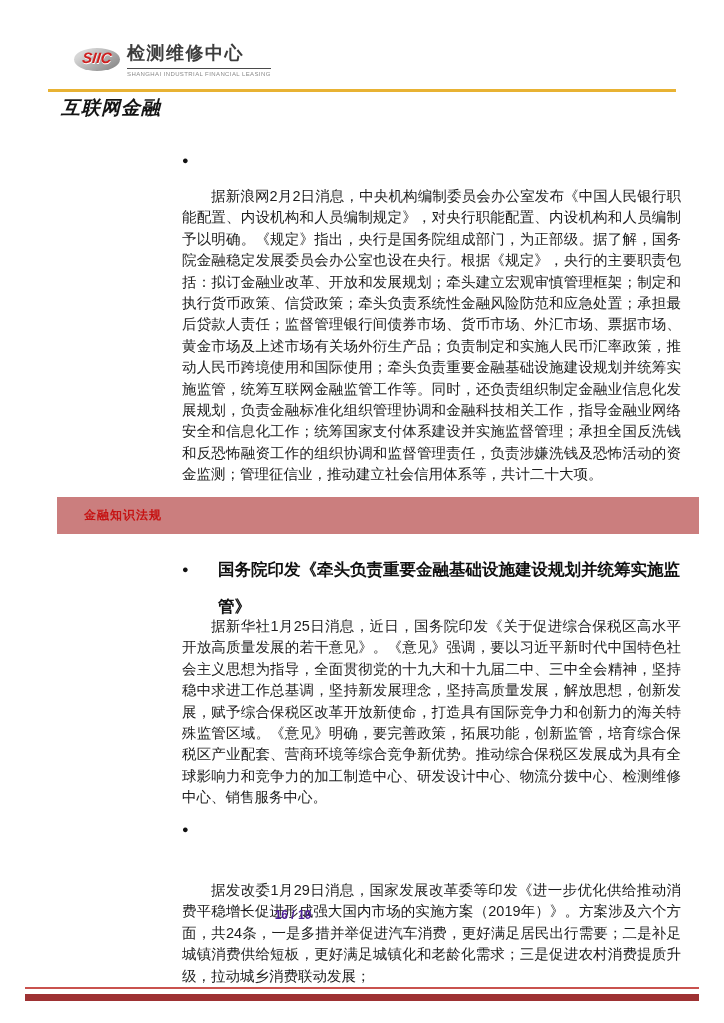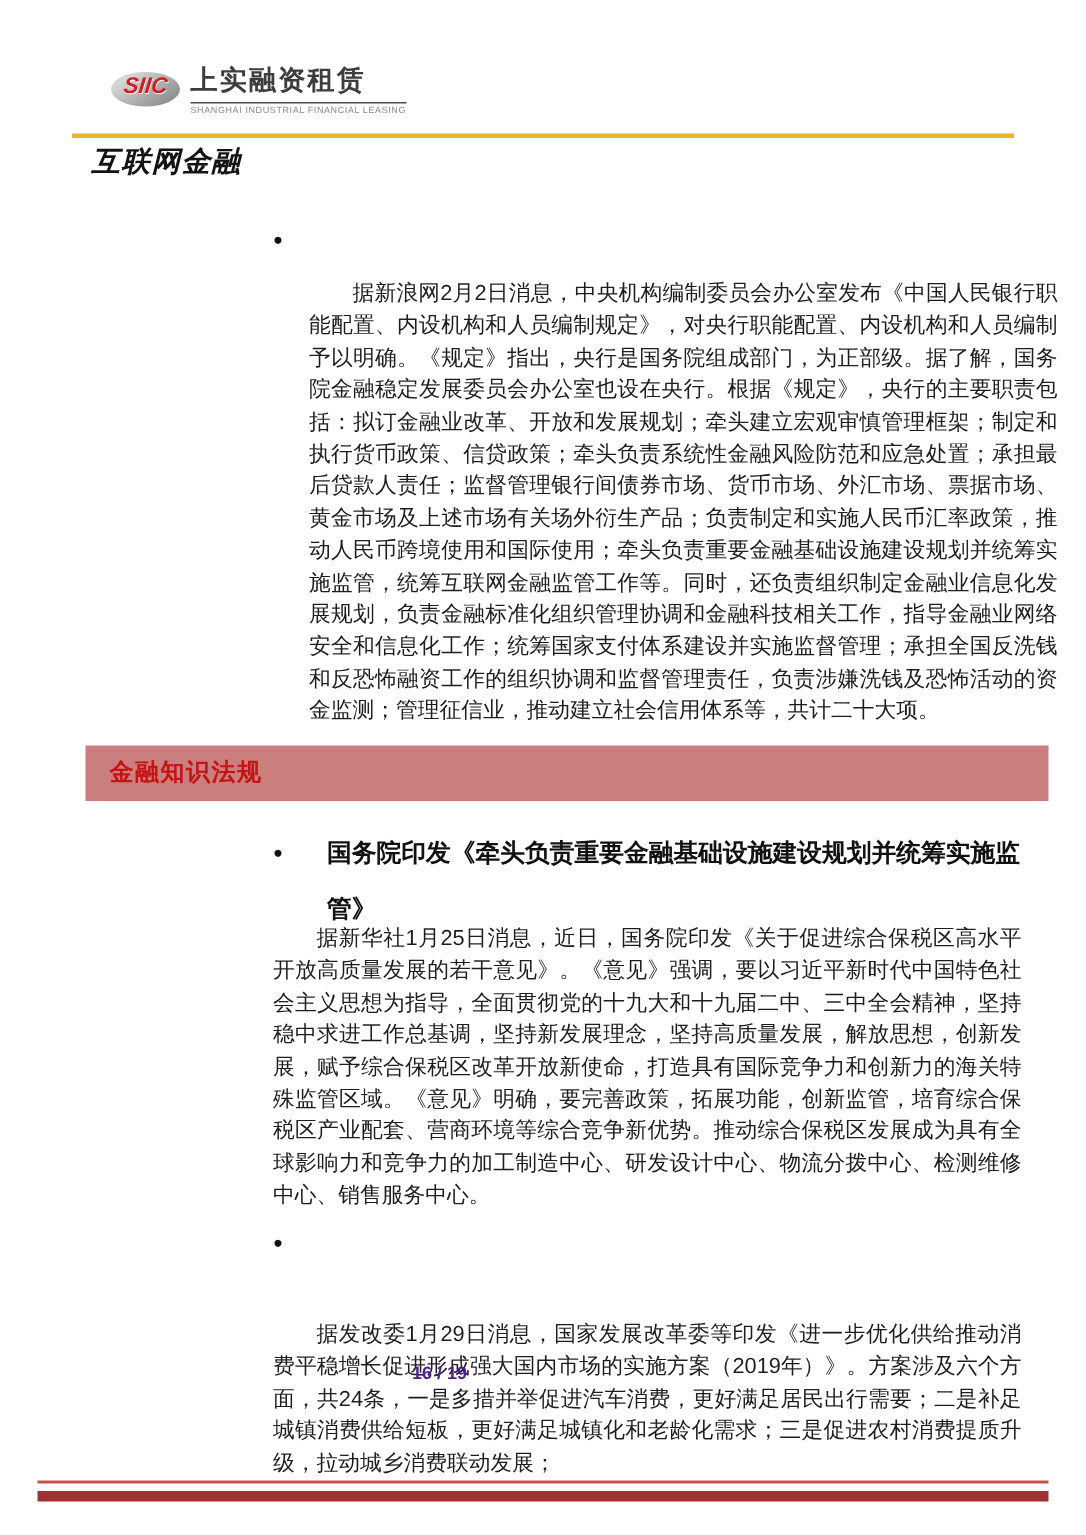--- a/index.html
+++ b/index.html
@@ -16,53 +16,53 @@
     font-style:italic;font-weight:bold;font-size:15px;color:#cf1f1f;
     transform:skewX(-6deg);text-shadow:0.5px 0.5px 0 #ffffff;}
   .logo-text{display:flex;flex-direction:column;}
   .logo-cn{font-size:18px;font-weight:bold;color:#3d3d3d;letter-spacing:1.5px;
     border-bottom:1.5px solid #4a4a4a;padding-bottom:3px;}
   .logo-en{font-size:6px;color:#8a8a8a;letter-spacing:0.4px;margin-top:2px;white-space:nowrap;}
   .rule-gold{position:absolute;left:48px;top:89px;width:628px;height:3px;background:#e8b233;}
   
   .sec1-title{position:absolute;left:61px;top:95px;font-size:19px;font-weight:bold;color:#141414;letter-spacing:1px;font-style:italic;}
   .banner{position:absolute;left:57px;top:497px;width:642px;height:37px;background:#cb7e7e;}
-  .banner-text{display:inline-block;margin-left:16px;line-height:37px;font-size:16px;font-weight:bold;color:#c61313;letter-spacing:1px;}
+  .banner-text{display:inline-block;margin-left:27px;line-height:37px;font-size:12px;font-weight:bold;color:#c61313;letter-spacing:1px;}
   
   .heading{position:absolute;left:182px;width:500px;display:flex;font-weight:bold;color:#111111;font-size:16.5px;}
   .bullet{flex:none;width:36px;font-size:11px;}
   .h1pos{top:147px;line-height:26px;}
   .h1pos .bullet{line-height:26px;}
   .h2pos{top:551px;line-height:37px;}
   .h2pos .bullet{line-height:37px;}
   .h3pos{top:814px;line-height:30px;}
   .h3pos .bullet{line-height:30px;}
   .para{position:absolute;left:182px;width:499px;font-size:14.5px;line-height:21.4px;
     color:#1d1d1d;text-align:justify;text-indent:2em;}
-  .p1pos{top:186px;margin-left:24px;}
+  .p1pos{top:186px;}
   .p2pos{top:616px;}
   .p3pos{top:852px;margin-top:28px;}
   
   .pagenum{position:absolute;left:0;top:908px;width:586px;text-align:center;
     font-size:12px;font-weight:bold;color:#4c1d95;}
   .footer-line-thin{position:absolute;left:25px;right:25px;top:987px;height:2px;background:#c9524e;}
   .footer-line-thick{position:absolute;left:25px;right:25px;top:994px;height:7px;background:#9e3233;}
 </style>
 </head>
 <body>
 
 <div class="page">
 
   <div class="logo">
     <div class="logo-mark">
       <div class="logo-ellipse"></div>
       <div class="logo-siic">SIIC</div>
     </div>
     <div class="logo-text">
-      <div class="logo-cn">上实融资租赁</div>
+      <div class="logo-cn">检测维修中心</div>
       <div class="logo-en">SHANGHAI INDUSTRIAL FINANCIAL LEASING</div>
     </div>
   </div>
 
   <div class="rule-gold"></div>
 
   <div class="sec1-title">互联网金融</div>
 
   <div class="heading h1pos">
     <span class="bullet">●</span>

